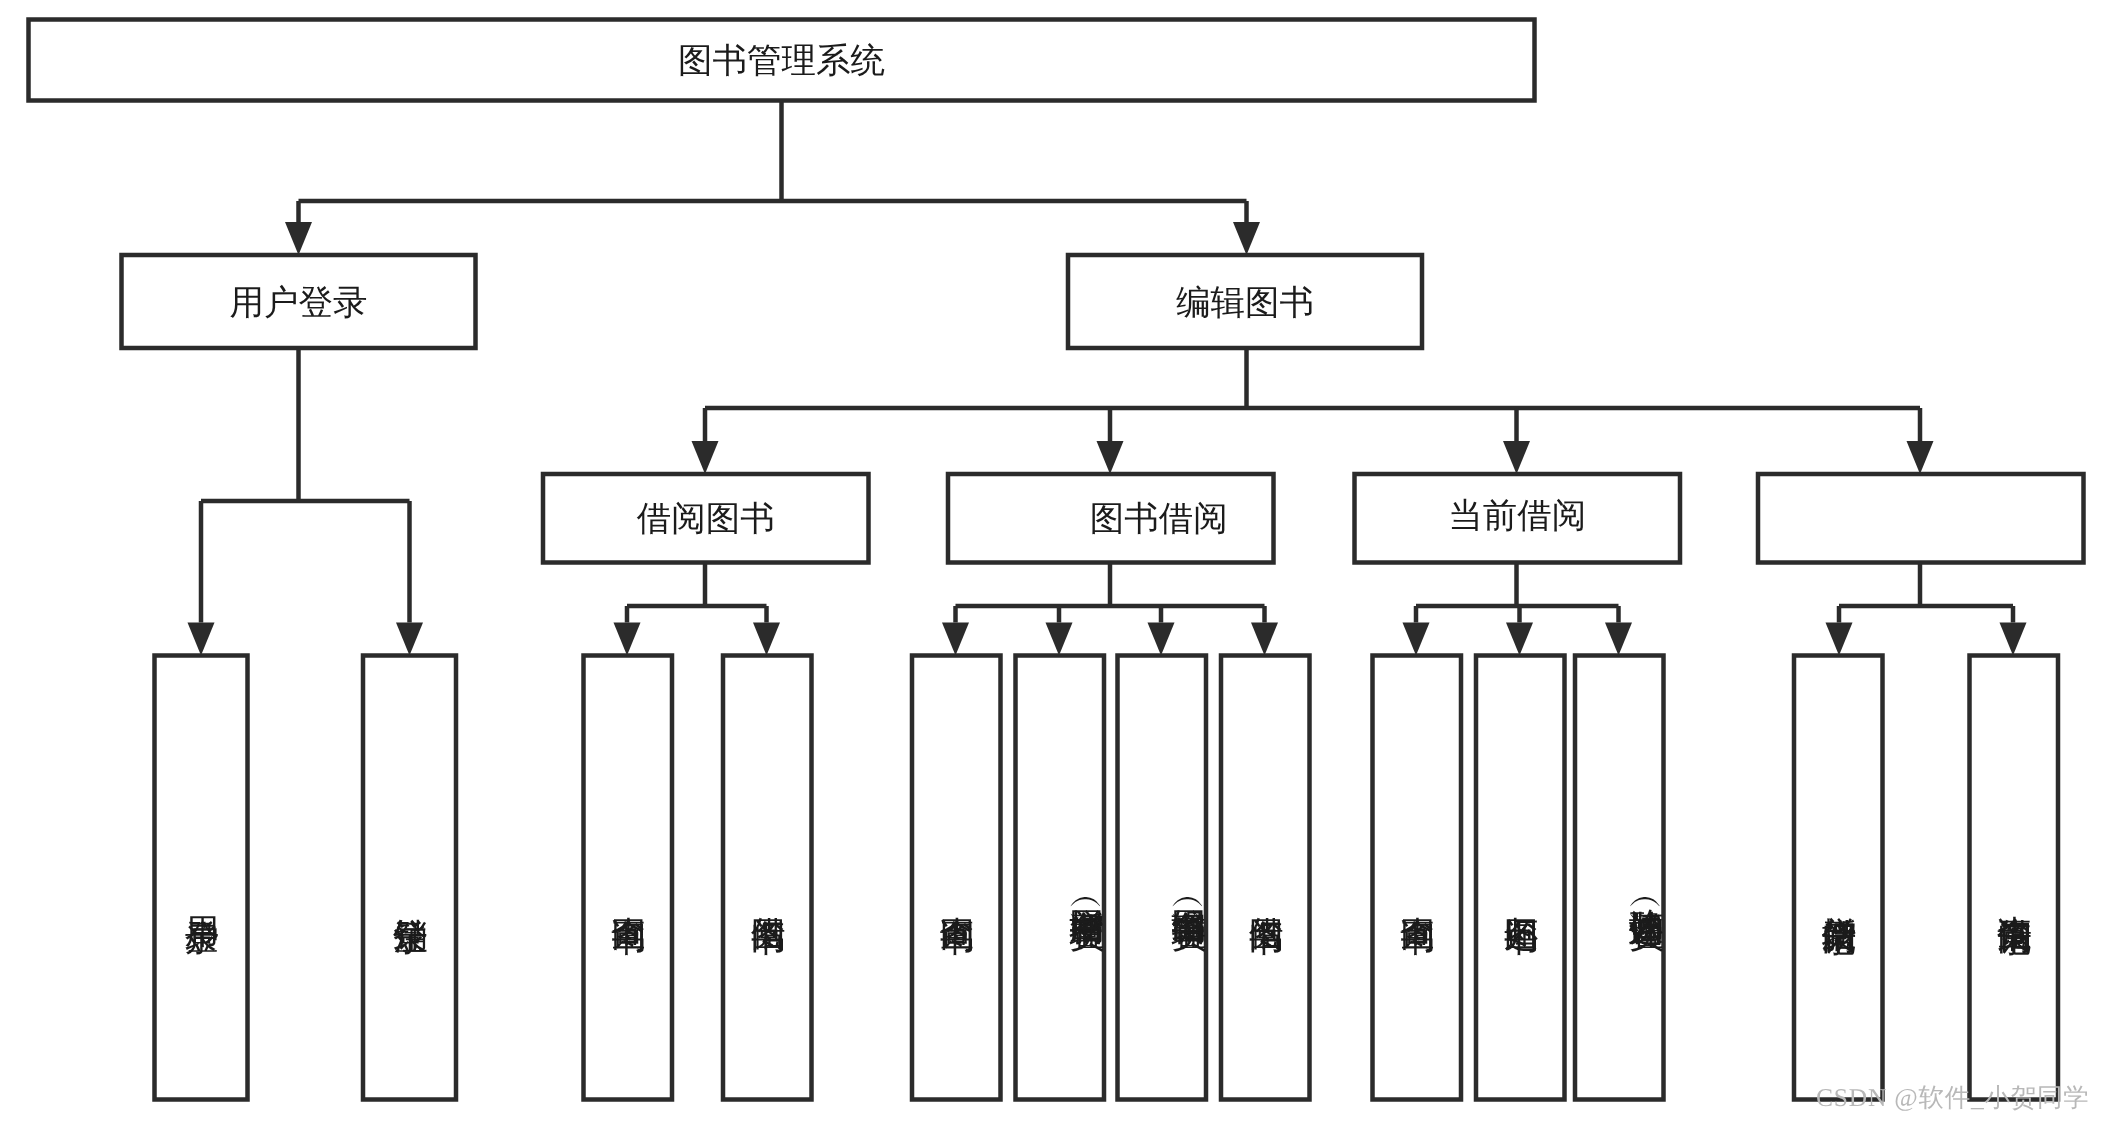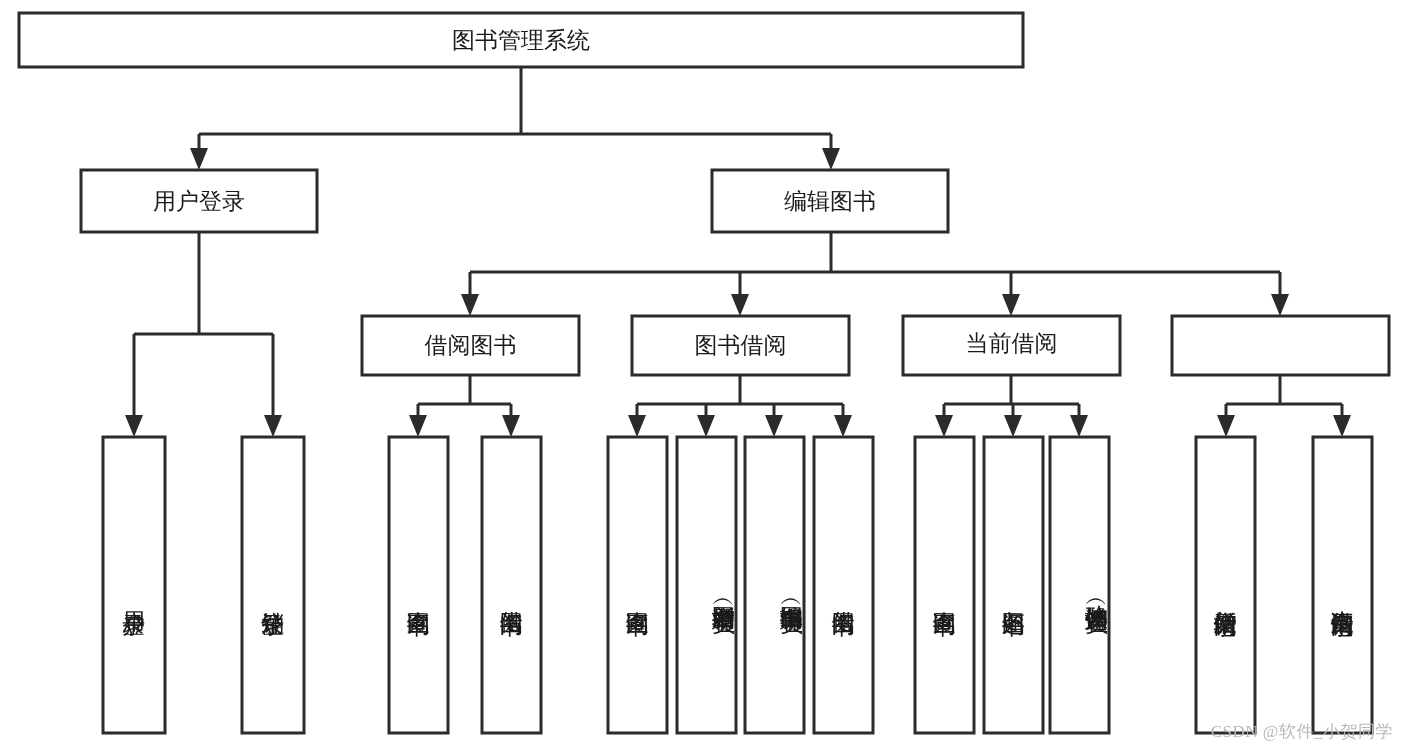--- a/index.html
+++ b/index.html
@@ -151,21 +151,21 @@
     <rect class="box-rect" x="1196" y="437" width="59" height="296"></rect>
     <rect class="box-rect" x="1313" y="437" width="59" height="296"></rect>
   </svg>
 
   <div class="hlabel" style="left:19px;top:13px;width:1004px;height:54px;">图书管理系统</div>
 
   <div class="hlabel" style="left:81px;top:170px;width:236px;height:62px;">用户登录</div>
   <div class="hlabel" style="left:712px;top:170px;width:236px;height:62px;">编辑图书</div>
 
   <div class="hlabel" style="left:362px;top:316px;width:217px;height:59px;">借阅图书</div>
-  <div class="hlabel" style="left:632px;top:316px;width:217px;height:59px;">图书借阅</div>
+  <div class="hlabel" style="left:632px;top:316px;width:217px;height:59px;padding-left:32px;">图书借阅</div>
   <div class="hlabel" style="left:903px;top:316px;width:217px;height:55px;">当前借阅</div>
 
   <div class="vlabel centered" style="left:103px;top:437px;width:62px;height:296px;padding-top:10px;">用户登录</div>
   <div class="vlabel centered" style="left:242px;top:437px;width:62px;height:296px;padding-top:10px;">注销登录</div>
 
   <div class="vlabel centered" style="left:389px;top:437px;width:59px;height:296px;padding-top:10px;">查询图书</div>
   <div class="vlabel centered" style="left:482px;top:437px;width:59px;height:296px;padding-top:10px;">借阅图书</div>
 
   <div class="vlabel centered" style="left:608px;top:437px;width:59px;height:296px;padding-top:10px;">查询图书</div>
   <div class="vlabel" style="left:677px;top:437px;width:59px;height:296px;padding-top:6px;">新增图书（管理员）</div>

